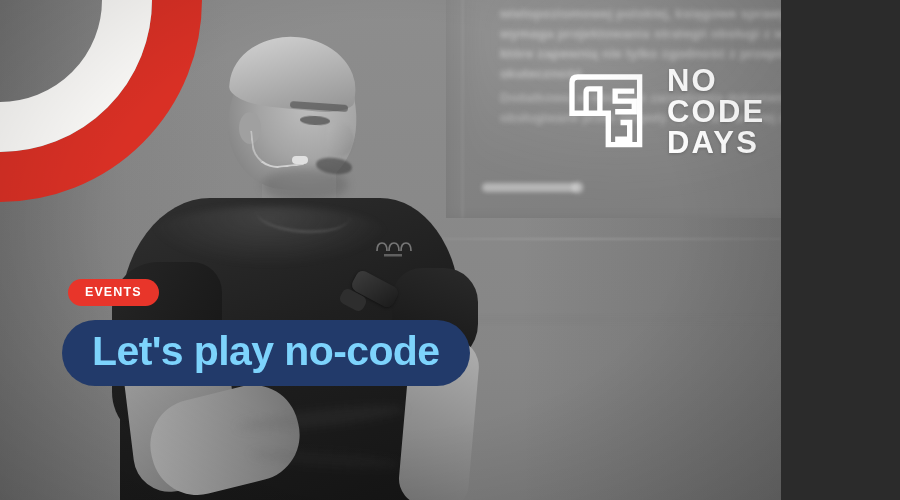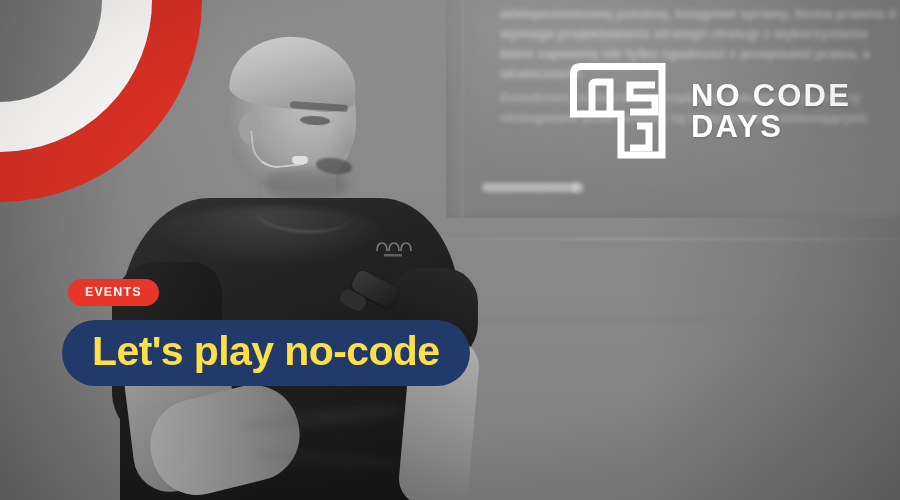--- a/index.html
+++ b/index.html
@@ -6,21 +6,21 @@
     margin: 0;
     padding: 0;
     background: #2b2b2b;
   }
   body {
     font-family: "Liberation Sans", sans-serif;
   }
 
   .card {
     position: relative;
-    width: 900px;
+    width: 781px;
     height: 500px;
     overflow: hidden;
     background: #8a8a8a;
     user-select: none;
   }
 
   
   .photo {
     position: absolute;
     inset: 0;
@@ -390,21 +390,21 @@
     line-height: 14px;
   }
 
   .title-pill {
     position: absolute;
     left: 62px;
     top: 320px;
     padding: 9px 30px 13px;
     border-radius: 999px;
     background: #223a6a;
-    color: #fde047;
+    color: #7dd3fc;
     font-size: 41px;
     font-weight: 800;
     letter-spacing: -0.6px;
     line-height: 44px;
     white-space: nowrap;
   }
 
   
   .vignette {
     position: absolute;

